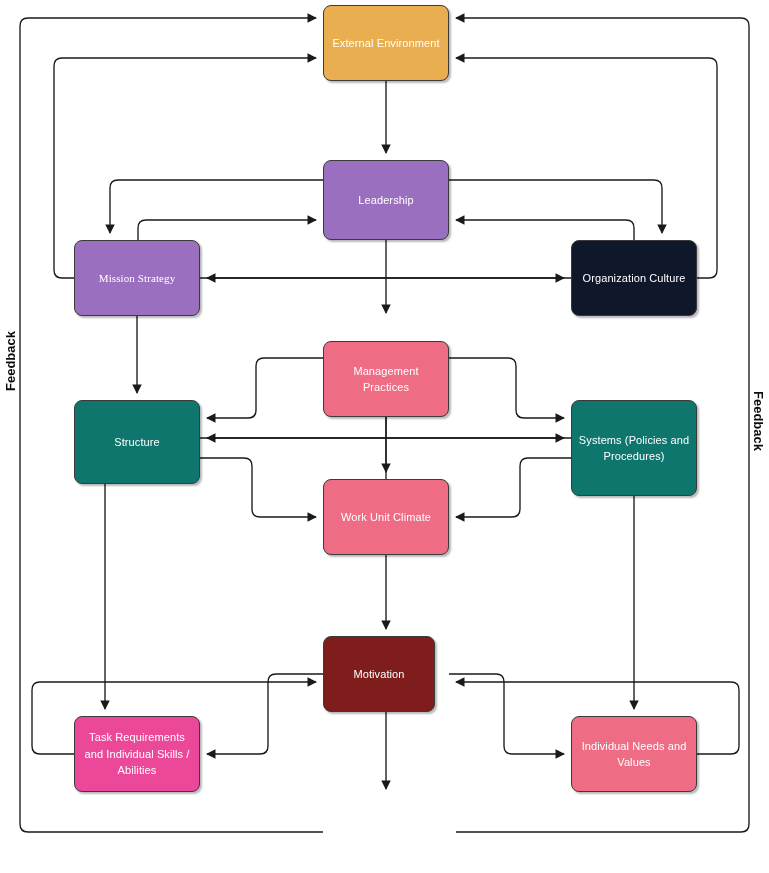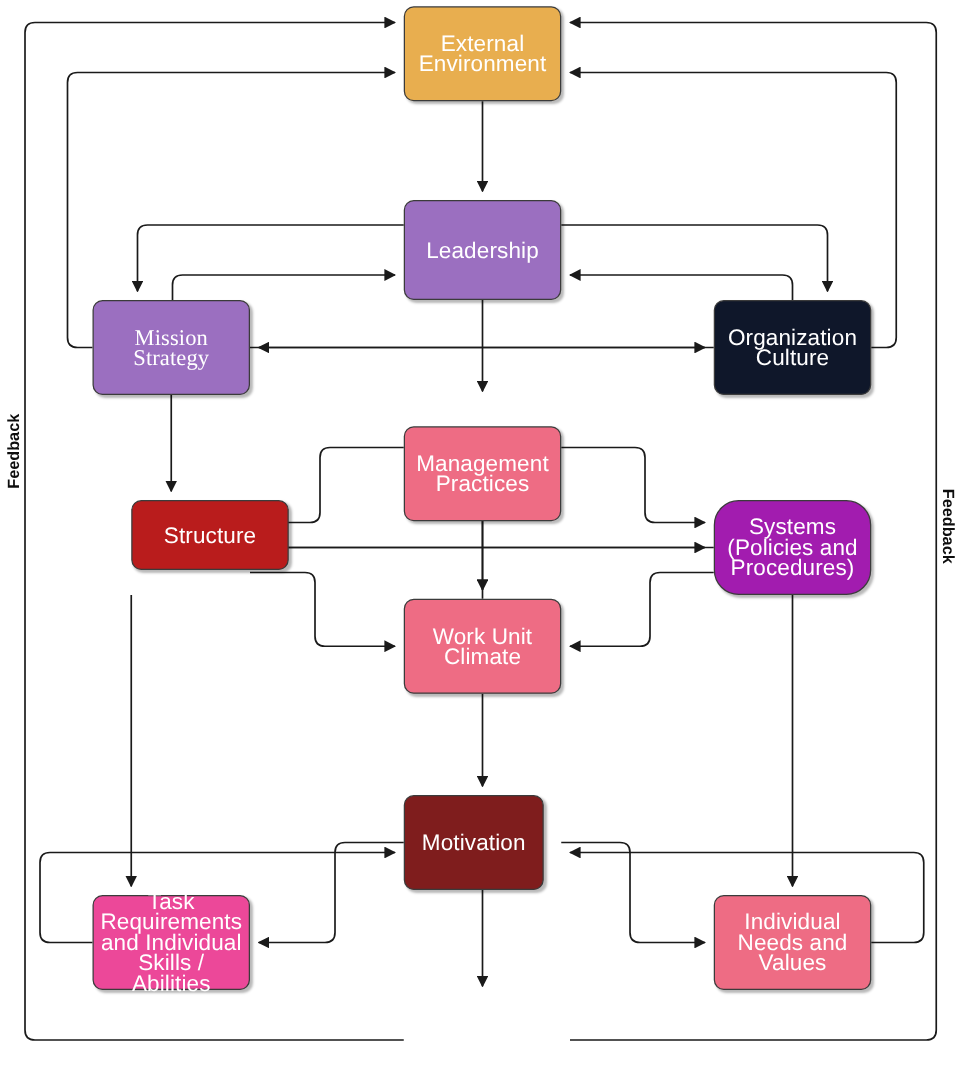--- a/index.html
+++ b/index.html
@@ -1,21 +1,21 @@
 <!DOCTYPE html>
 <html><head>
 <meta charset="utf-8">
 <style>
   html,body{margin:0;padding:0;background:#ffffff;}
   body{width:769px;height:873px;font-family:"Liberation Sans",sans-serif;overflow:hidden;}
   #stage{position:relative;width:769px;height:873px;}
   svg.layer{position:absolute;left:0;top:0;width:769px;height:873px;}
   .node{position:absolute;box-sizing:border-box;border:1px solid #3b3b3b;border-radius:8px;
         display:flex;align-items:center;justify-content:center;text-align:center;
-        color:#ffffff;font-size:18px;line-height:16.5px;letter-spacing:.1px;
+        color:#ffffff;font-size:11px;line-height:16.5px;letter-spacing:.1px;
         box-shadow:2px 2px 2px rgba(0,0,0,.28);z-index:5;padding:2px 6px;}
   .fb{position:absolute;font-size:13px;font-weight:bold;color:#0d0d0d;z-index:6;white-space:nowrap;}
   .fb-left{left:3px;top:391px;transform:rotate(-90deg);transform-origin:left top;}
   .fb-right{left:766px;top:391px;transform:rotate(90deg);transform-origin:left top;}
 </style>
 </head>
 <body>
 
 <div id="stage">
 
@@ -88,25 +88,25 @@
   </div>
 
   <div class="node" style="left:571px;top:240px;width:126px;height:76px;background:#0f172a;">
     <span>Organization Culture</span>
   </div>
 
   <div class="node" style="left:323px;top:320px;width:126px;height:76px;background:#EE6C84;margin-top:21px;">
     <span>Management Practices</span>
   </div>
 
-  <div class="node" style="left:74px;top:400px;width:126px;height:56px;background:#b91c1c;margin-left:31px;">
+  <div class="node" style="left:74px;top:400px;width:126px;height:84px;background:#0f766e;">
     <span>Structure</span>
   </div>
 
-  <div class="node" style="left:571px;top:400px;width:126px;height:76px;background:#a21caf;border-radius:20px;">
+  <div class="node" style="left:571px;top:400px;width:126px;height:96px;background:#0f766e;">
     <span>Systems (Policies and Procedures)</span>
   </div>
 
   <div class="node" style="left:323px;top:479px;width:126px;height:76px;background:#EE6C84;">
     <span>Work Unit Climate</span>
   </div>
 
   <div class="node" style="left:323px;top:636px;width:112px;height:76px;background:#7f1d1d;text-align:right;">
     <span>Motivation</span>
   </div>

